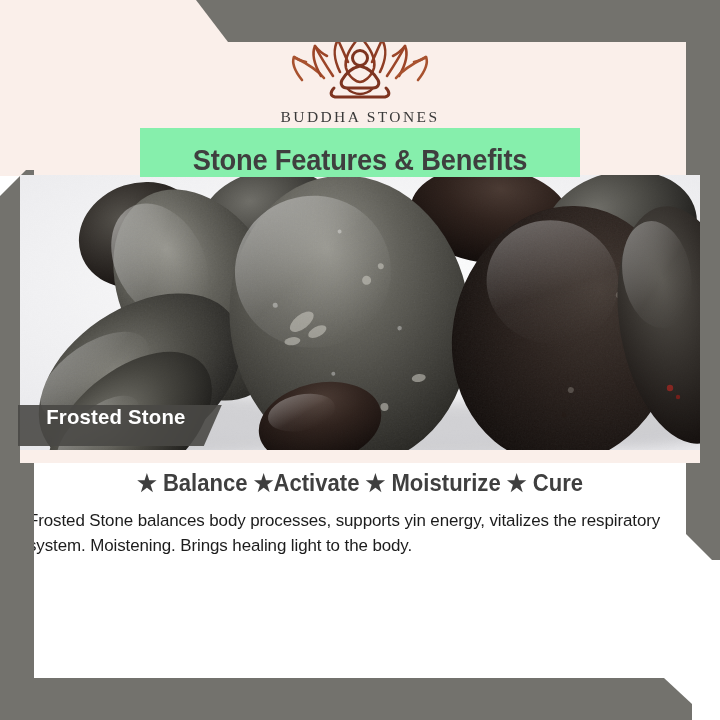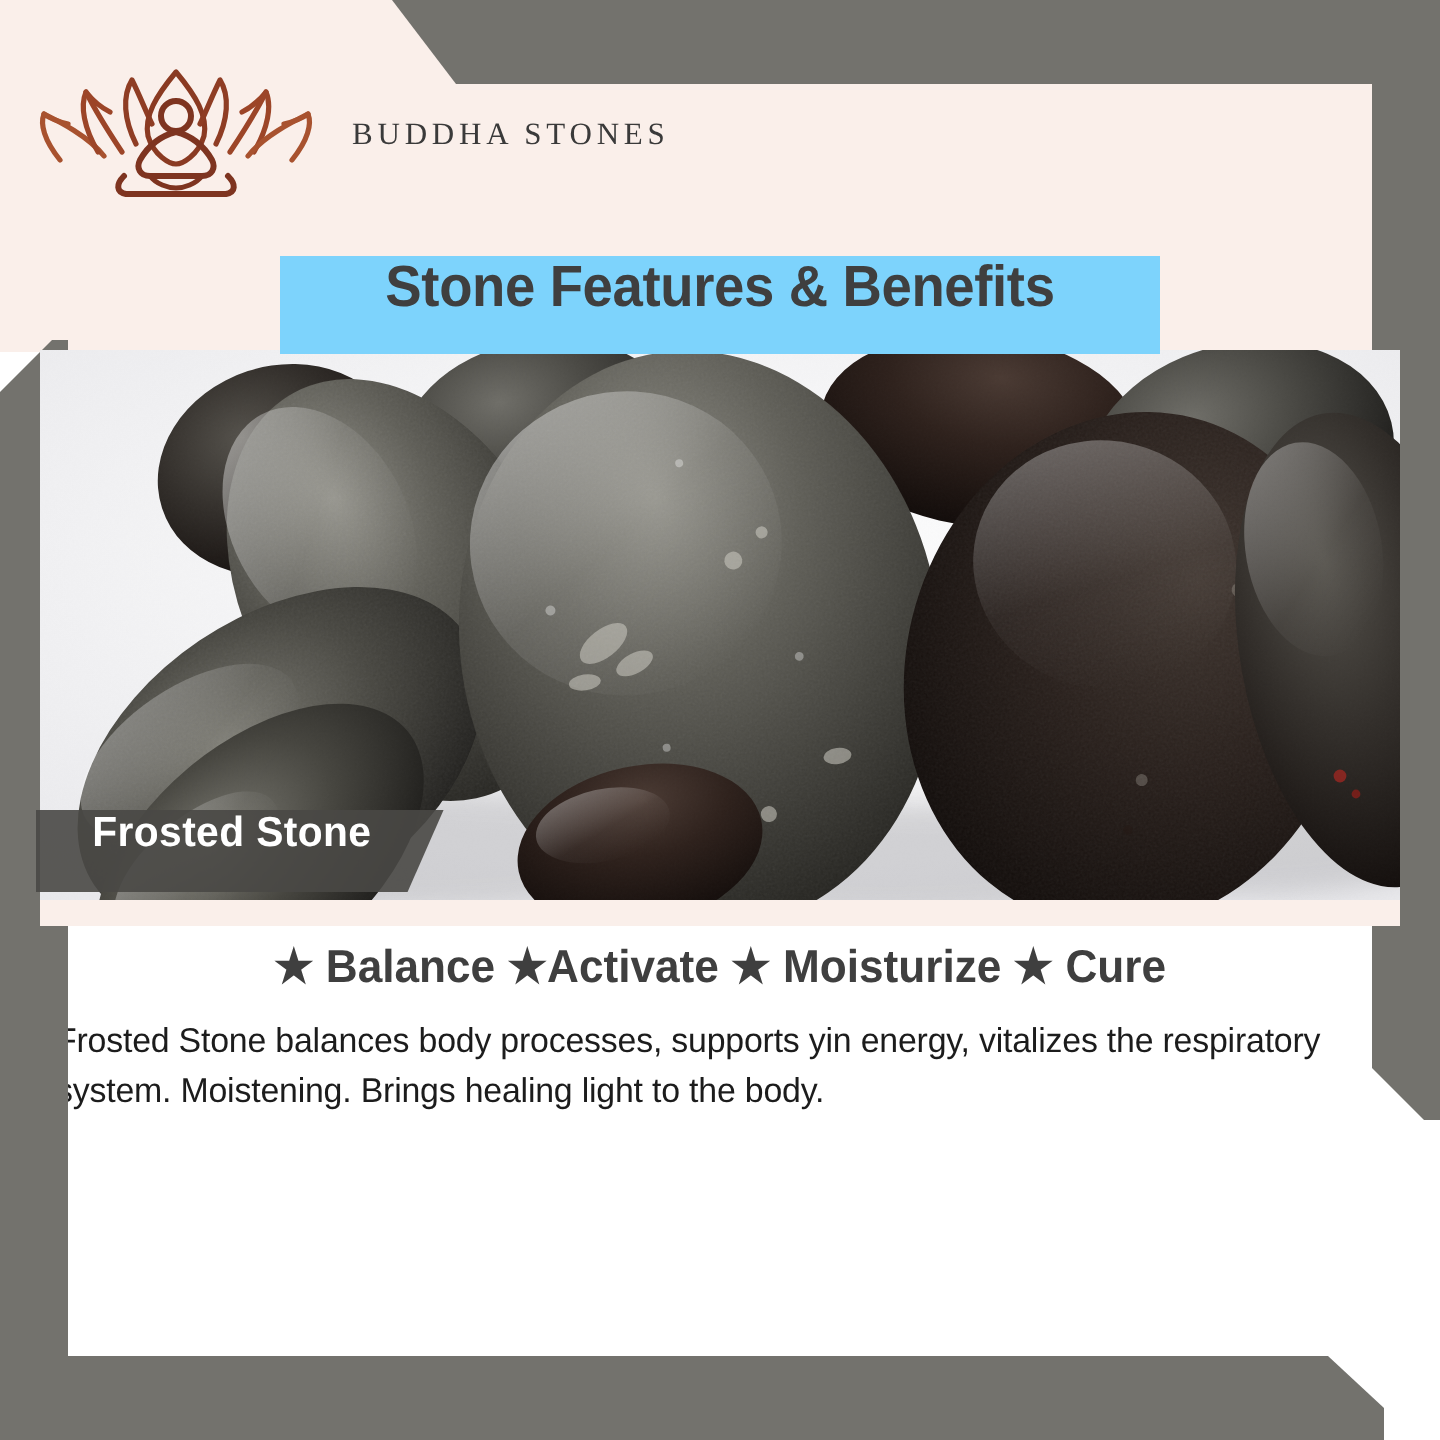--- a/index.html
+++ b/index.html
@@ -33,35 +33,35 @@
     clip-path:polygon(0 0, 34px 0, 34px 560px, 26px 560px, 0 534px);
   }
 
   
   .header{
     position:absolute;left:0;top:0;width:720px;height:176px;
     background:var(--cream);
   }
   .logo-wrap{
     position:absolute;left:0;top:26px;width:720px;
-    display:flex;align-items:center;
+    display:flex;flex-direction:column;align-items:center;
   }
   .lotus{display:block;}
   .brand{
     margin-top:4px;
     font-family:"Liberation Serif", serif;
     font-size:15.5px;letter-spacing:2.4px;
     color:#3a3a3a;font-weight:400;
   }
 
   
   .title-banner{
     position:absolute;left:140px;top:128px;width:440px;height:49px;
-    background:#7dd3fc;
-    display:flex;align-items:flex-start;justify-content:center;
+    background:#86efac;
+    display:flex;align-items:flex-end;justify-content:center;
     z-index:4;
   }
   .title-banner .title{
     font-size:29px;font-weight:bold;color:#3f3f3f;
     letter-spacing:-0.2px;
     transform:scaleX(0.94);
     white-space:nowrap;
   }
 
   

